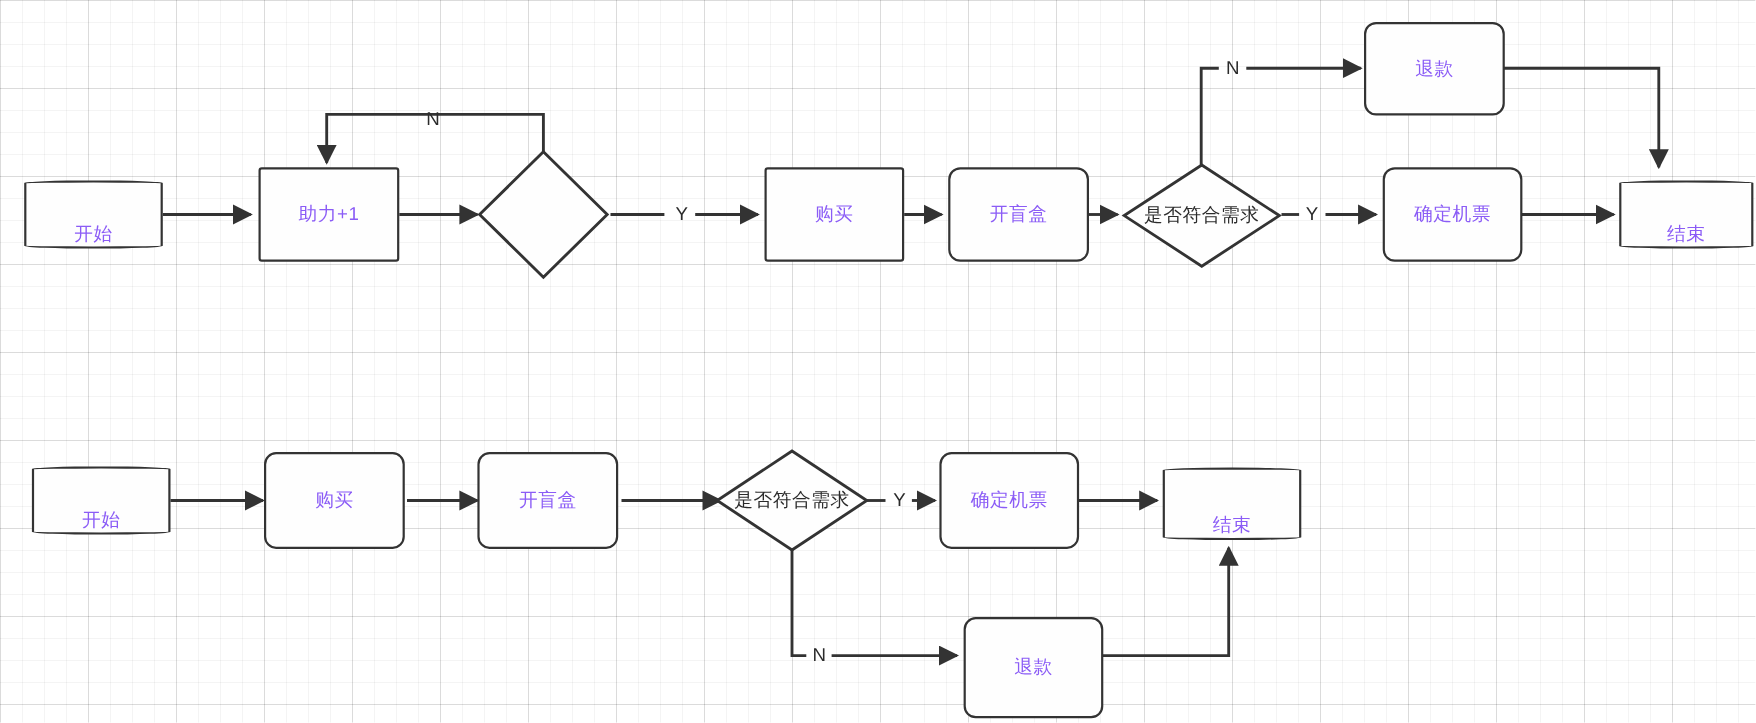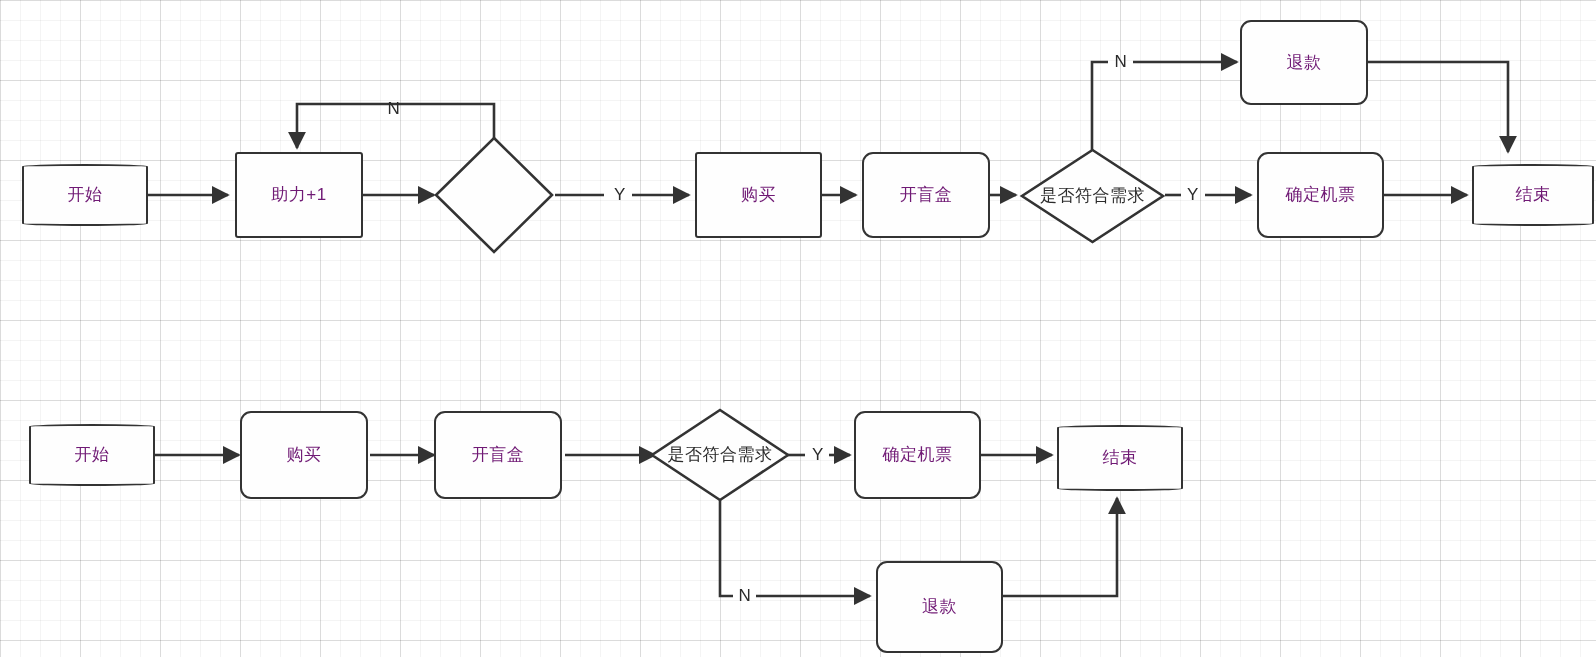--- a/index.html
+++ b/index.html
@@ -39,28 +39,29 @@
   }
   .node {
     position: absolute;
     box-sizing: border-box;
     border: 2.6px solid #333333;
     background: #fefefe;
     display: flex;
     align-items: center;
     justify-content: center;
     text-align: center;
-    color: #701a75;
+    color: #8b5cf6;
     font-size: 17px;
     line-height: 1.28;
     letter-spacing: 0.5px;
     white-space: nowrap;
   }
   .node.terminal {
     border-radius: 999px / 40px;
+    align-items: flex-end;
   }
   .node.process-sharp {
     border-radius: 3px;
   }
   .node.process-round {
     border-radius: 11px;
   }
   .diamond-wrap {
     position: absolute;
   }

